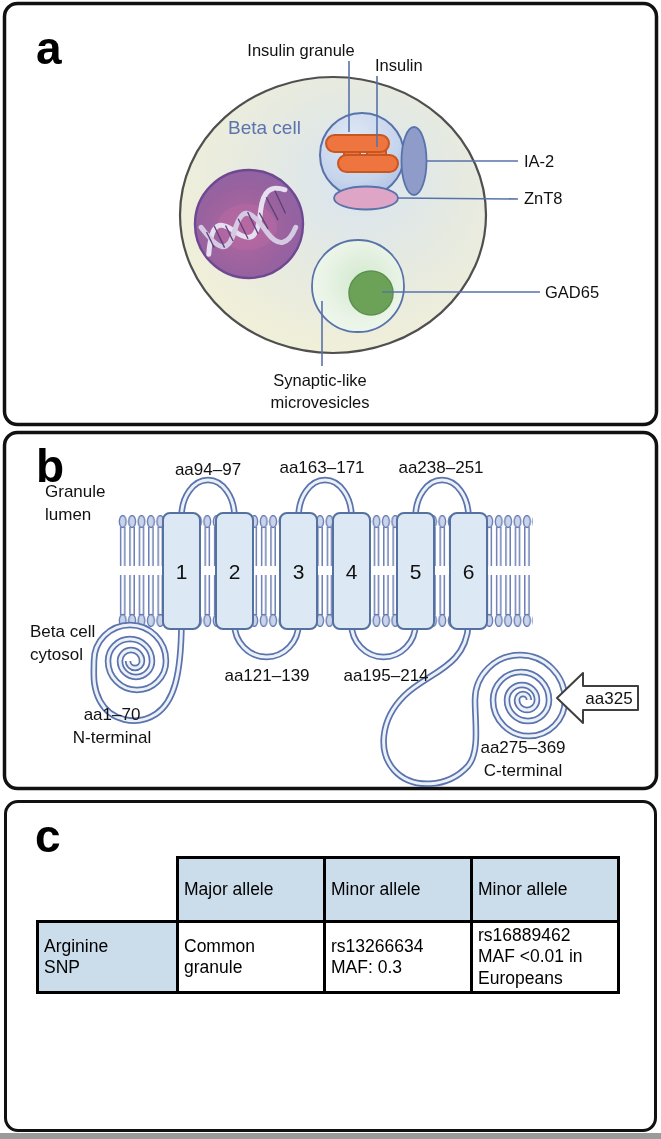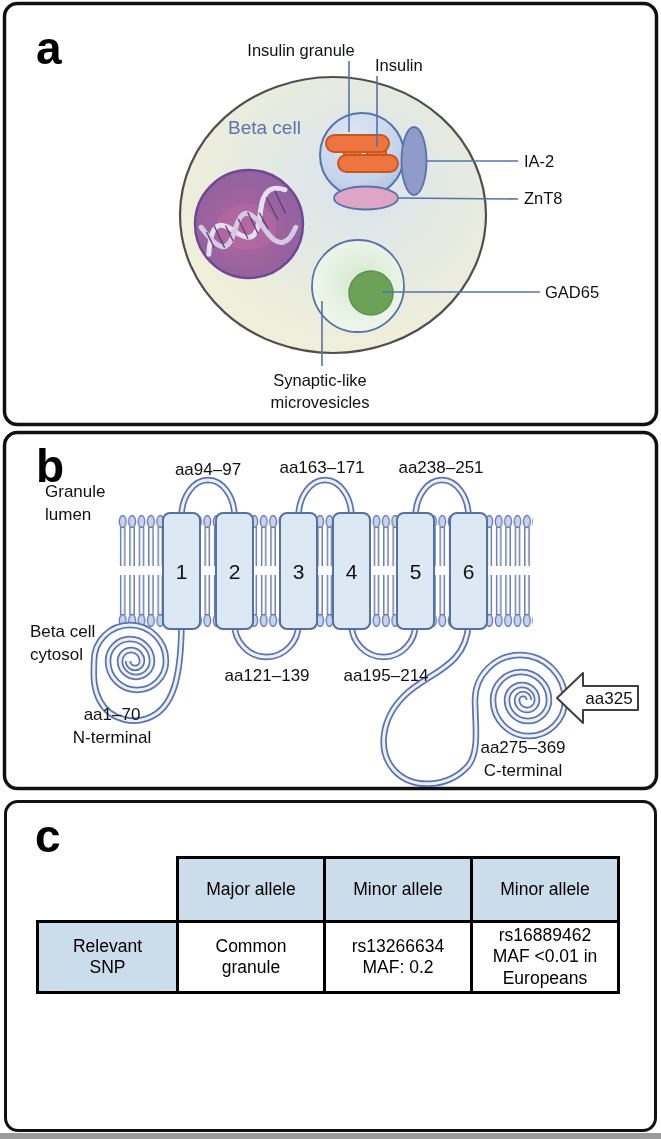--- a/index.html
+++ b/index.html
@@ -22,21 +22,21 @@
     position:absolute; box-sizing:border-box;
     left:4px; top:800px; width:653px; height:332px;
     border:3.5px solid #111; border-radius:14px; background:#fff;
   }
   .panel-letter-c {
     position:absolute; left:28px; top:10px;
     font-size:46px; font-weight:bold; color:#000; line-height:1;
   }
   .snp-table { border-collapse:collapse; position:absolute; left:29px; top:53px; }
   .snp-table td {
-    border:3px solid #000; text-align:center; vertical-align:middle;
+    border:3px solid #000; text-align:left; vertical-align:middle;
     white-space:pre-line; font-size:17.5px; line-height:1.22; color:#000;
     padding:2px 5px;
   }
   .snp-table td.hd { background:#cbdcea; }
   .snp-table td.ghost { border:none; background:#fff; }
   .bottom-strip {
     position:absolute; left:0; top:1133px; width:661px; height:6px;
     background:#9b9b9b;
   }
 </style>
@@ -228,25 +228,25 @@
           <col style="width:147px">
       </colgroup>
       <tbody>
           <tr style="height:64px">
         <td class="ghost"></td>
         <td class="hd">Major allele</td>
         <td class="hd">Minor allele</td>
         <td class="hd">Minor allele</td>
       </tr>
       <tr style="height:68px">
-        <td class="hd">Relevant
+        <td class="hd">Arginine
 SNP</td>
         <td>Common granule</td>
         <td>rs13266634
-MAF: 0.2</td>
+MAF: 0.3</td>
         <td>rs16889462
 MAF &lt;0.01 in
 Europeans</td>
       </tr>
     </tbody>
       </table>
   </div>
 
   <div class="bottom-strip"></div>
 </div>

